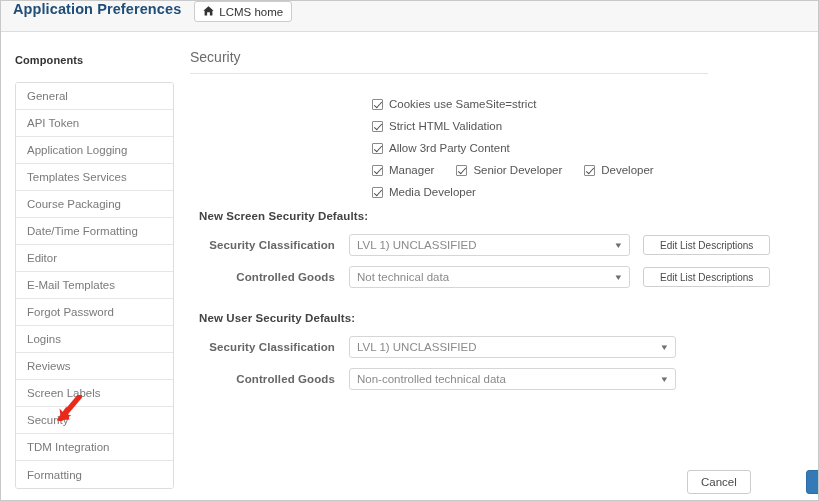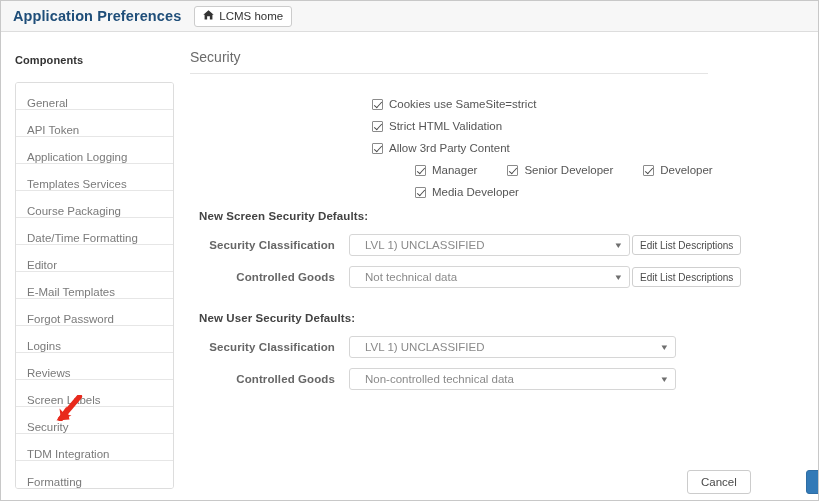--- a/index.html
+++ b/index.html
@@ -25,21 +25,20 @@
   .app-header {
     position: absolute;
     left: 0;
     top: 0;
     width: 817px;
     height: 31px;
     box-sizing: border-box;
     background: #f7f7f7;
     border-bottom: 1px solid #dddddd;
     display: flex;
-    align-items: center;
     padding-left: 12px;
   }
   .app-title {
     font-size: 14.5px;
     font-weight: bold;
     color: #1f4e79;
     letter-spacing: 0.1px;
     white-space: nowrap;
   }
   .home-btn {
@@ -84,21 +83,21 @@
   .sidebar-list {
     border: 1px solid #dddddd;
     border-radius: 3px;
     background: #ffffff;
     overflow: hidden;
   }
   .sidebar-item {
     height: 27px;
     box-sizing: border-box;
     display: flex;
-    align-items: flex-end;
+    align-items: center;
     padding-left: 11px;
     font-size: 11.5px;
     color: #7a7a7a;
     border-bottom: 1px solid #e6e6e6;
     cursor: pointer;
     background: #ffffff;
   }
   .sidebar-item:last-child {
     border-bottom: none;
   }
@@ -170,22 +169,21 @@
     font-size: 11.5px;
     color: #555555;
     margin-left: 6px;
     white-space: nowrap;
   }
   .role-row {
     display: flex;
     align-items: center;
     height: 16px;
     margin-bottom: 6px;
-    margin-left: 43px;
-    gap: 16px;
+    gap: 8px;
   }
   .role-item {
     display: flex;
     align-items: center;
     margin-right: 14px;
   }
 
   
   .section {
     position: absolute;
@@ -215,43 +213,43 @@
   }
   .select {
     height: 22px;
     box-sizing: border-box;
     border: 1px solid #d6d6d6;
     border-radius: 3px;
     background: #ffffff;
     display: flex;
     align-items: center;
     justify-content: space-between;
-    padding: 0 8px 0 15px;
+    padding: 0 8px 0 7px;
     font-size: 11.5px;
     color: #8a8a8a;
     cursor: pointer;
   }
   .select.narrow { width: 281px; }
   .select.wide   { width: 327px; }
   .chev {
     font-size: 9px;
     color: #6f6f6f;
     line-height: 1;
     transform: scaleX(1.25);
   }
   .edit-btn {
-    margin-left: 2px;
+    margin-left: 13px;
     height: 20px;
     box-sizing: border-box;
     border: 1px solid #cfcfcf;
     border-radius: 3px;
     background: #ffffff;
     display: inline-flex;
     align-items: center;
-    padding: 0 7px;
+    padding: 0 16px;
     font-size: 10px;
     color: #4a4a4a;
     white-space: nowrap;
     cursor: pointer;
   }
 
   
   .footer-btns {
     position: absolute;
     left: 449px;

